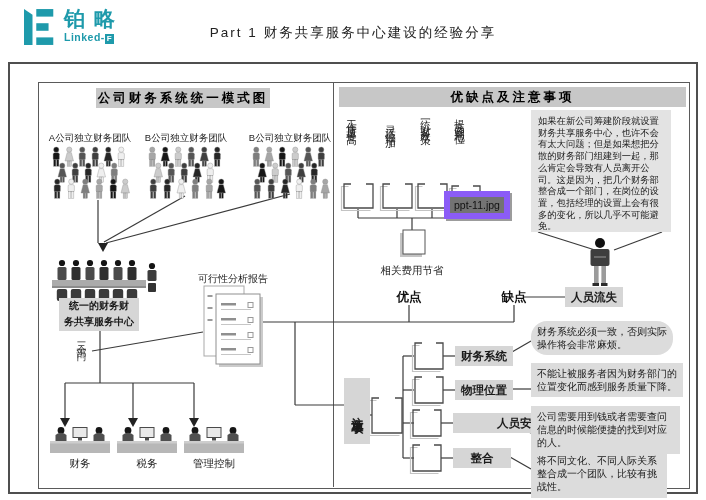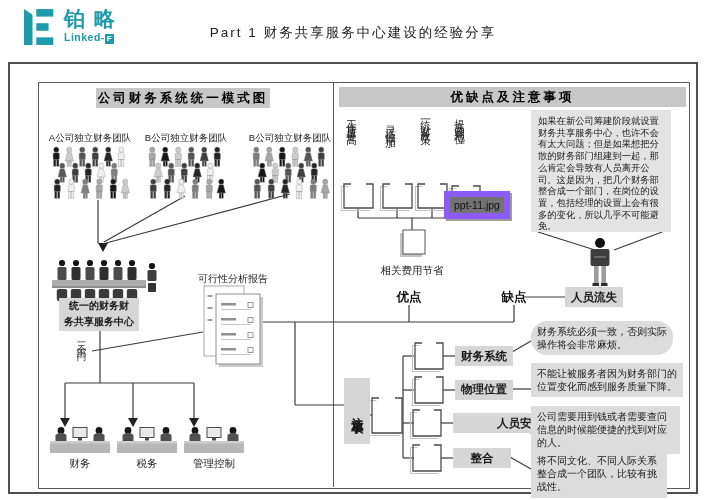--- a/index.html
+++ b/index.html
@@ -287,21 +287,21 @@
   <div class="abs prolbl z2" style="left:498px;top:289px;width:32px;">缺点</div>
 
   <div class="abs callout z2" style="left:531px;top:110px;width:140px;height:122px;box-sizing:border-box;overflow:hidden;">如果在新公司筹建阶段就设置财务共享服务中心，也许不会有太大问题；但是如果想把分散的财务部门组建到一起，那么肯定会导致有人员离开公司。这是因为，把几个财务部整合成一个部门，在岗位的设置，包括经理的设置上会有很多的变化，所以几乎不可能避免。</div>
   <div class="abs gbox lblbox z2" style="left:565px;top:287px;width:58px;">人员流失</div>
 
   <div class="abs gbox z2" style="left:344px;top:378px;width:26px;height:66px;display:flex;align-items:center;justify-content:center;">
     <span class="vtext" style="font-size:12px;letter-spacing:2px;">注意事项</span>
   </div>
 
   <div class="abs gbox lblbox z2" style="left:455px;top:346px;width:58px;">财务系统</div>
-  <div class="abs gbox lblbox z2" style="left:455px;top:380px;width:58px;font-family:Liberation Mono, monospace;">物理位置</div>
+  <div class="abs gbox lblbox z2" style="left:455px;top:380px;width:58px;">物理位置</div>
   <div class="abs gbox lblbox z2" style="left:453px;top:413px;width:58px;padding-left:38px;">人员安排</div>
   <div class="abs gbox lblbox z2" style="left:453px;top:448px;width:58px;">整合</div>
 
   <div class="abs notebox z2" style="left:531px;top:321px;width:130px;border-radius:16px;">财务系统必须一致，否则实际操作将会非常麻烦。</div>
   <div class="abs notebox z2" style="left:531px;top:363px;width:140px;">不能让被服务者因为财务部门的位置变化而感到服务质量下降。</div>
   <div class="abs notebox z2" style="left:531px;top:406px;width:137px;">公司需要用到钱或者需要查问信息的时候能便捷的找到对应的人。</div>
   <div class="abs notebox z2" style="left:531px;top:450px;width:124px;">将不同文化、不同人际关系整合成一个团队，比较有挑战性。</div>
 </div>
 
 </body></html>

